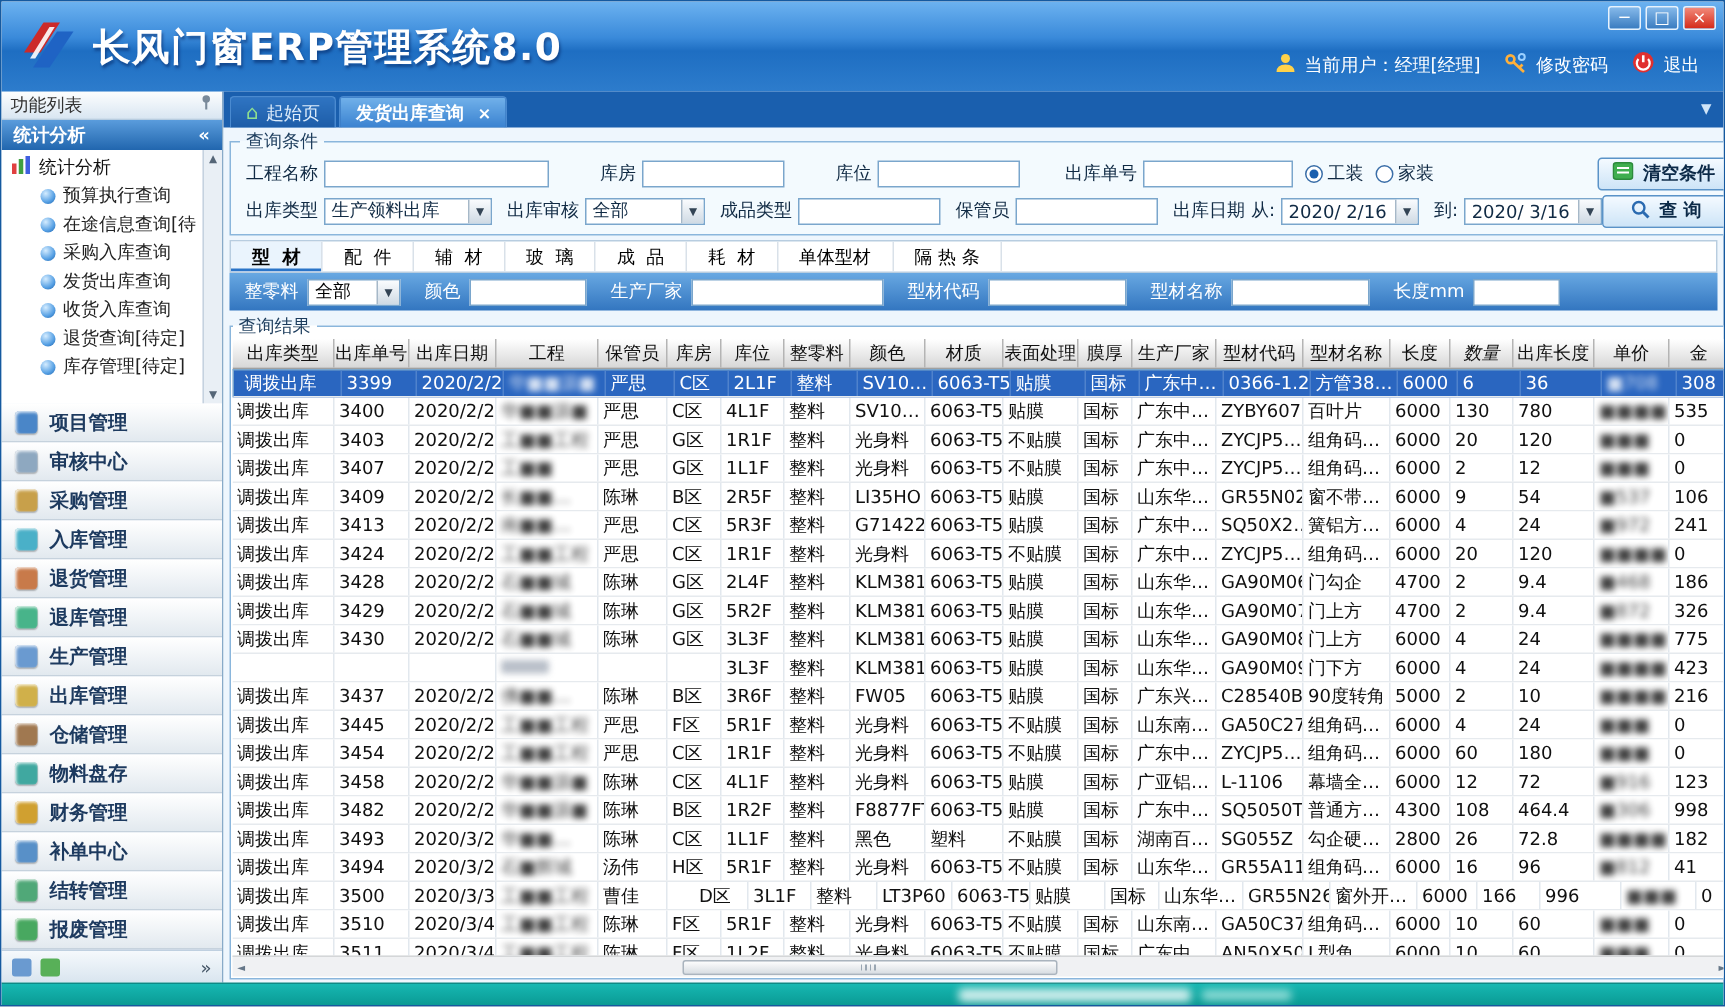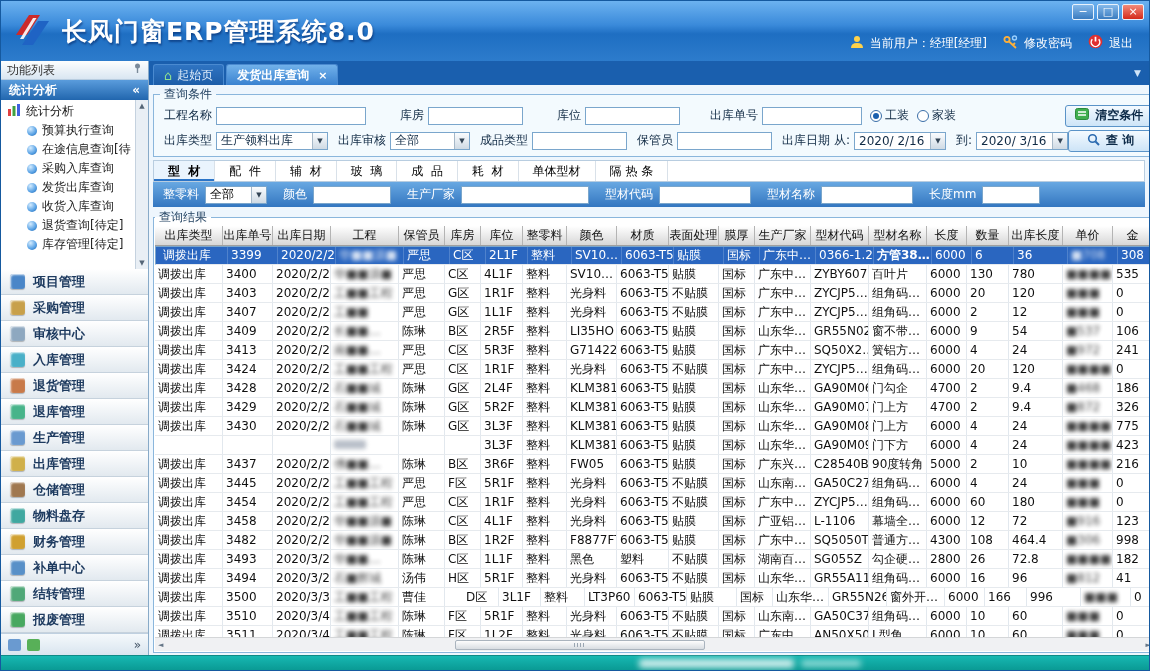--- a/index.html
+++ b/index.html
@@ -237,26 +237,26 @@
           <span>▲</span>
           <span>▼</span>
         </div>
       </div>
       <div class="accordion" id="accordion">
           <div class="acc-item">
             <span class="acc-ic" style="background: rgb(74, 134, 200);"></span>
             <span>项目管理</span>
           </div>
           <div class="acc-item">
+            <span class="acc-ic" style="background: rgb(142, 168, 192);"></span>
+            <span>审核中心</span>
+          </div>
+          <div class="acc-item">
             <span class="acc-ic" style="background: rgb(200, 160, 74);"></span>
             <span>采购管理</span>
-          </div>
-          <div class="acc-item">
-            <span class="acc-ic" style="background: rgb(142, 168, 192);"></span>
-            <span>审核中心</span>
           </div>
           <div class="acc-item">
             <span class="acc-ic" style="background: rgb(74, 176, 200);"></span>
             <span>入库管理</span>
           </div>
           <div class="acc-item">
             <span class="acc-ic" style="background: rgb(200, 122, 74);"></span>
             <span>退货管理</span>
           </div>
           <div class="acc-item">
@@ -424,42 +424,42 @@
                 <div class="th" style="width: 42px;">库位</div>
                 <div class="th" style="width: 44px;">整零料</div>
                 <div class="th" style="width: 50px;">颜色</div>
                 <div class="th" style="width: 52px;">材质</div>
                 <div class="th" style="width: 50px;">表面处理</div>
                 <div class="th" style="width: 36px;">膜厚</div>
                 <div class="th" style="width: 56px;">生产厂家</div>
                 <div class="th" style="width: 58px;">型材代码</div>
                 <div class="th" style="width: 58px;">型材名称</div>
                 <div class="th" style="width: 40px;">长度</div>
-                <div class="th" style="width: 42px;">数量</div>
+                <div class="th" style="width: 42px; font-style: italic;">数量</div>
                 <div class="th" style="width: 54px;">出库长度</div>
                 <div class="th" style="width: 50px;">单价</div>
                 <div class="th" style="width: 40px;">金</div>
               </div>
             <div class="gbody" id="grid-body">
                 <div class="tr sel">
                   <div class="td" style="width: 68px;">调拨出库</div>
                   <div class="td" style="width: 50px;">3399</div>
                   <div class="td" style="width: 58px;">2020/2/25</div>
                   <div class="td" style="width: 68px;"><span class="blurtxt">华■■源■</span></div>
                   <div class="td" style="width: 46px;">严思</div>
                   <div class="td" style="width: 36px;">C区</div>
                   <div class="td" style="width: 42px;">2L1F</div>
                   <div class="td" style="width: 44px;">整料</div>
                   <div class="td" style="width: 50px;">SV10…</div>
                   <div class="td" style="width: 52px;">6063-T5</div>
                   <div class="td" style="width: 50px;">贴膜</div>
                   <div class="td" style="width: 36px;">国标</div>
                   <div class="td" style="width: 56px;">广东中…</div>
                   <div class="td" style="width: 58px;">0366-1.2</div>
-                  <div class="td" style="width: 58px; font-weight: bold;">方管38…</div>
+                  <div class="td" style="width: 58px;">方管38…</div>
                   <div class="td" style="width: 40px;">6000</div>
                   <div class="td" style="width: 42px;">6</div>
                   <div class="td" style="width: 54px;">36</div>
                   <div class="td" style="width: 50px;"><span class="blurtxt">■708</span></div>
                   <div class="td" style="width: 40px;">308</div>
                 </div>
                 <div class="tr">
                   <div class="td" style="width: 68px;">调拨出库</div>
                   <div class="td" style="width: 50px;">3400</div>
                   <div class="td" style="width: 58px;">2020/2/25</div>

